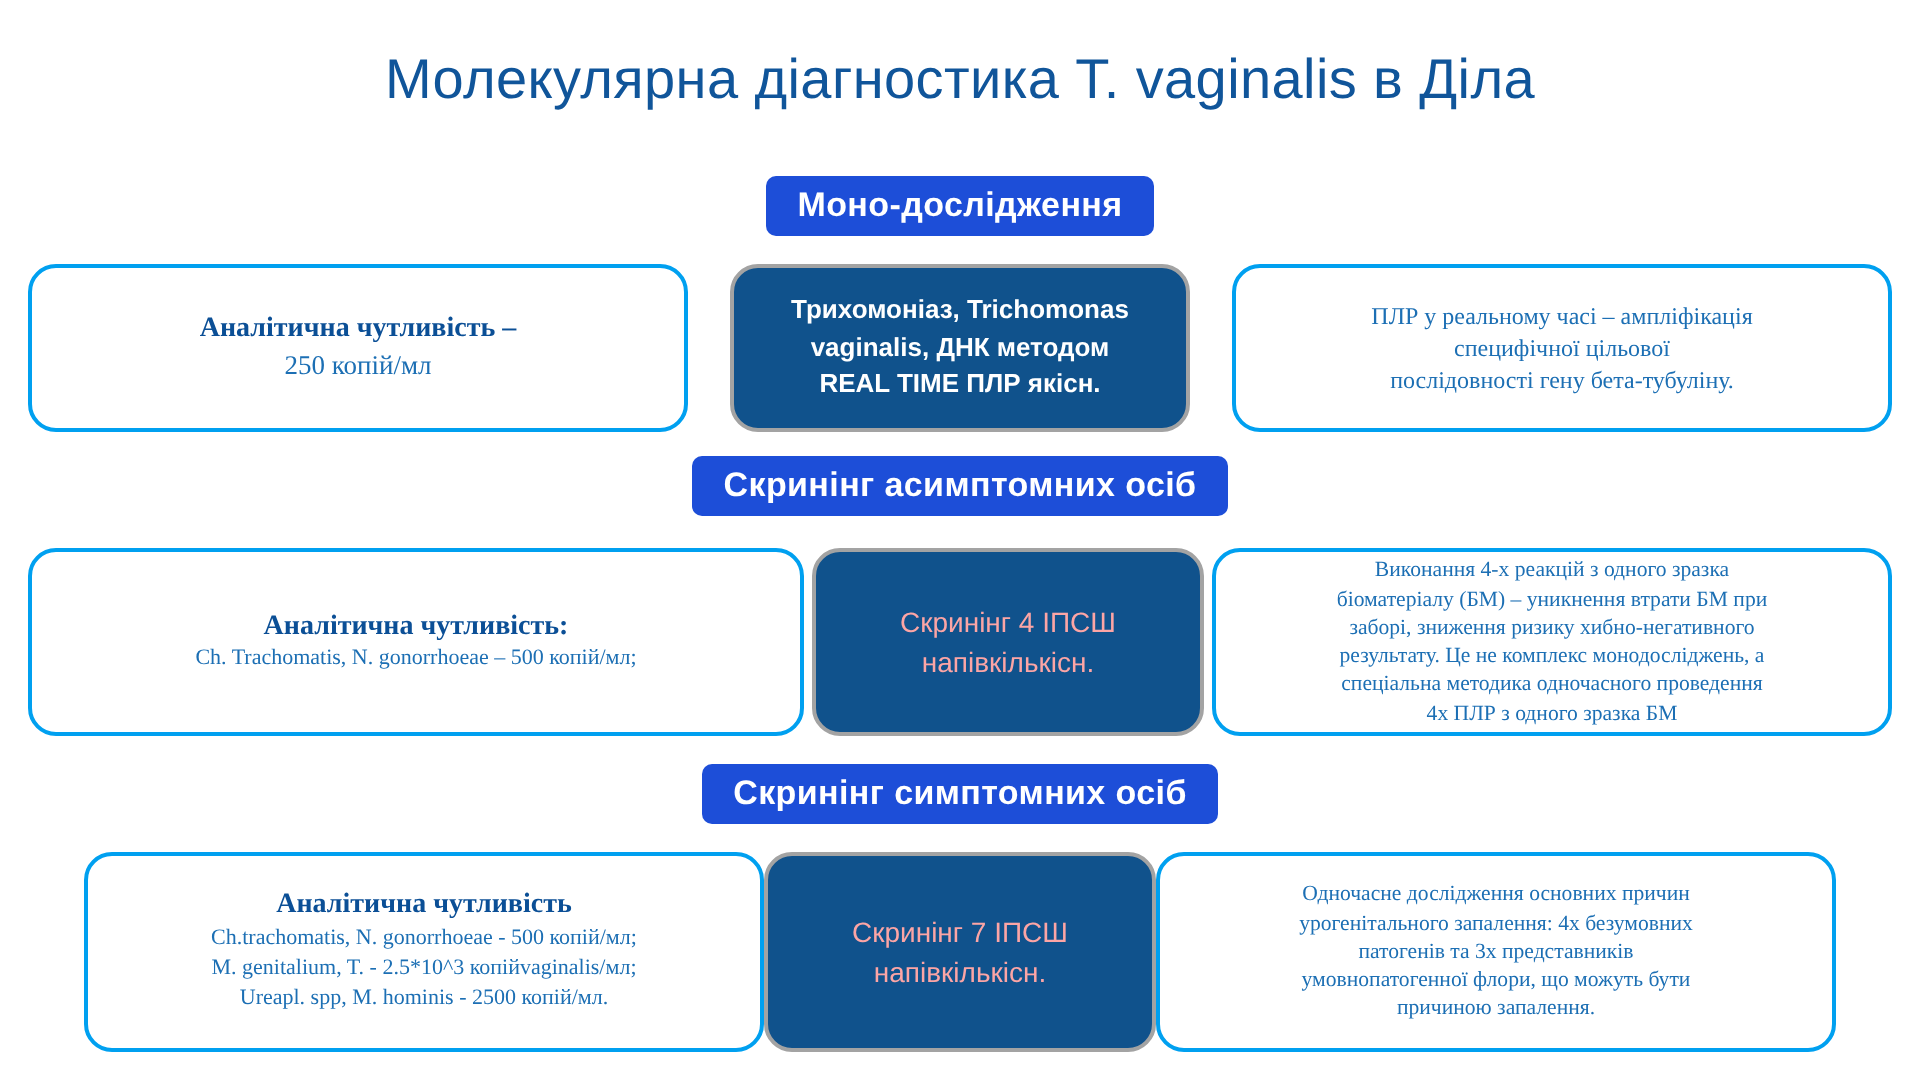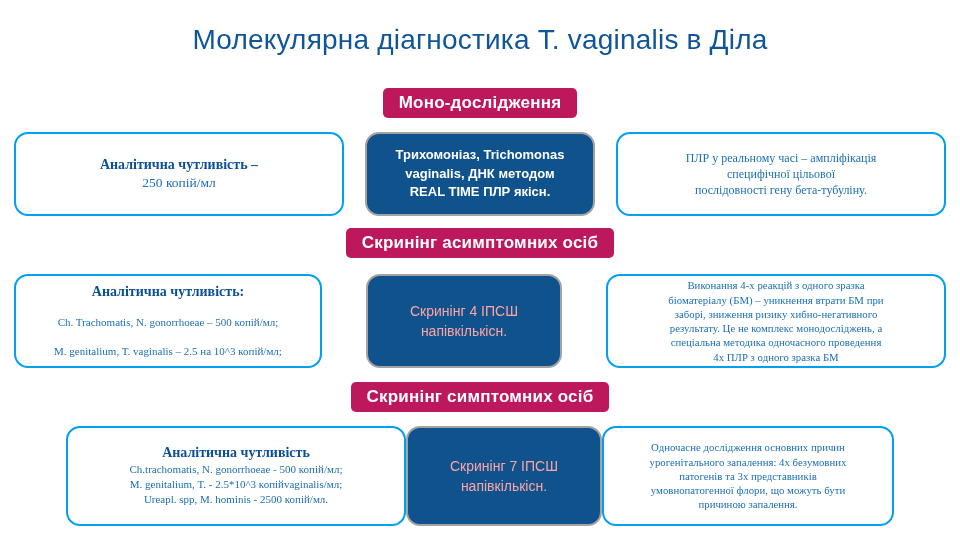--- a/index.html
+++ b/index.html
@@ -41,21 +41,21 @@
     left: 0;
     width: 960px;
   }
   .section-1 { top: 88px; }
   .section-2 { top: 228px; }
   .section-3 { top: 382px; }
 
   
   .banner {
     margin: 0 auto;
-    background: #be185d;
+    background: #1d4ed8;
     color: #ffffff;
     font-weight: bold;
     font-size: 17px;
     border-radius: 5px;
     text-align: center;
     line-height: 30px;
     height: 30px;
     width: fit-content;
     padding: 0 16px;
     letter-spacing: 0.2px;
@@ -96,27 +96,27 @@
   .card-dark {
     background: #10528C;
     border: 2px solid #a3a3a3;
     color: #ffffff;
   }
 
   .col-left  { width: 330px; }
   .col-mid   { width: 230px; }
   .col-right { width: 330px; }
 
-  .row-2 .col-left  { width: 308px; gap: 14px; }
+  .row-2 .col-left  { width: 388px; }
   .row-2 .col-mid   { width: 196px; }
   .row-2 .col-right { width: 340px; }
 
   .row-3 .col-left  { width: 340px; }
   .row-3 .col-mid   { width: 196px; }
-  .row-3 .col-right { width: 292px; }
+  .row-3 .col-right { width: 340px; }
 
   
   .head-bold {
     font-weight: bold;
     font-size: 14px;
     color: #0B4F96;
     line-height: 1.25;
   }
   .sub-line {
     font-size: 13.5px;
@@ -182,21 +182,20 @@
   </div>
 
   <div class="section section-2">
     <div class="banner banner-wide">Скринінг асимптомних осіб</div>
   </div>
 
   <div class="card-row row-2">
     <div class="card card-outline col-left">
       <div class="head-bold">Аналітична чутливість:</div>
       <div class="small-line">Ch. Trachomatis, N. gonorrhoeae – 500 копій/мл;</div>
-      <div class="small-line">M. genitalium, T. vaginalis – 2.5 на 10^3 копій/мл;</div>
     </div>
 
     <div class="card card-dark col-mid">
       <div class="dark-line-lg">Скринінг 4 ІПСШ</div>
       <div class="dark-line-lg">напівкількісн.</div>
     </div>
 
     <div class="card card-outline col-right">
       <div class="para-tight">Виконання  4-х реакцій з одного зразка</div>
       <div class="para-tight">біоматеріалу (БМ) – уникнення  втрати БМ при</div>

